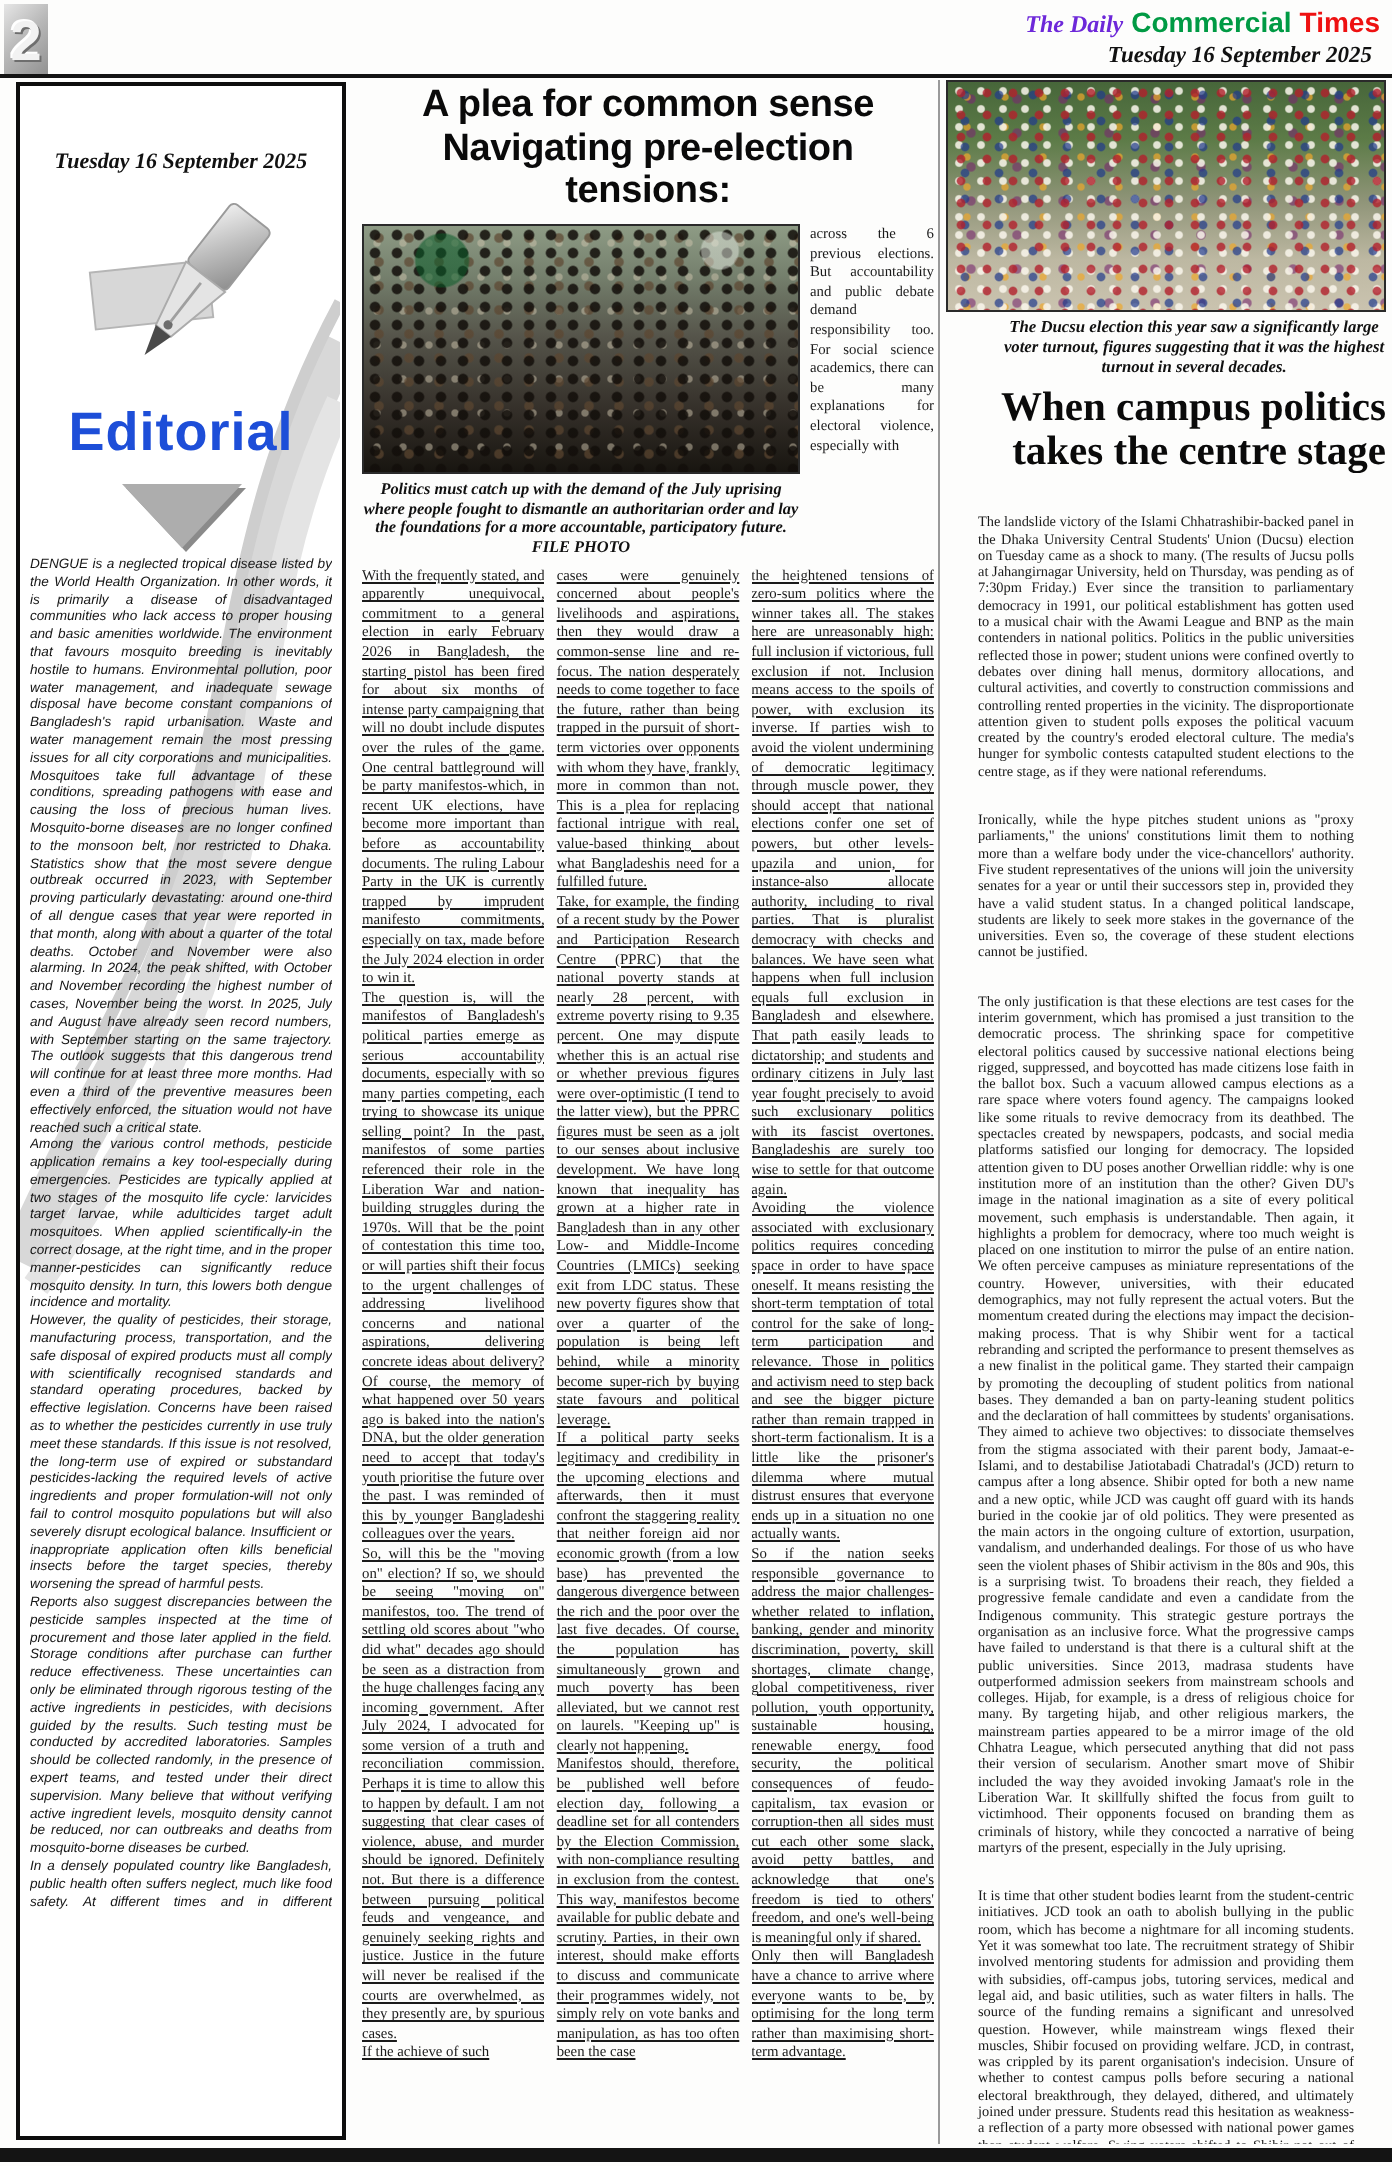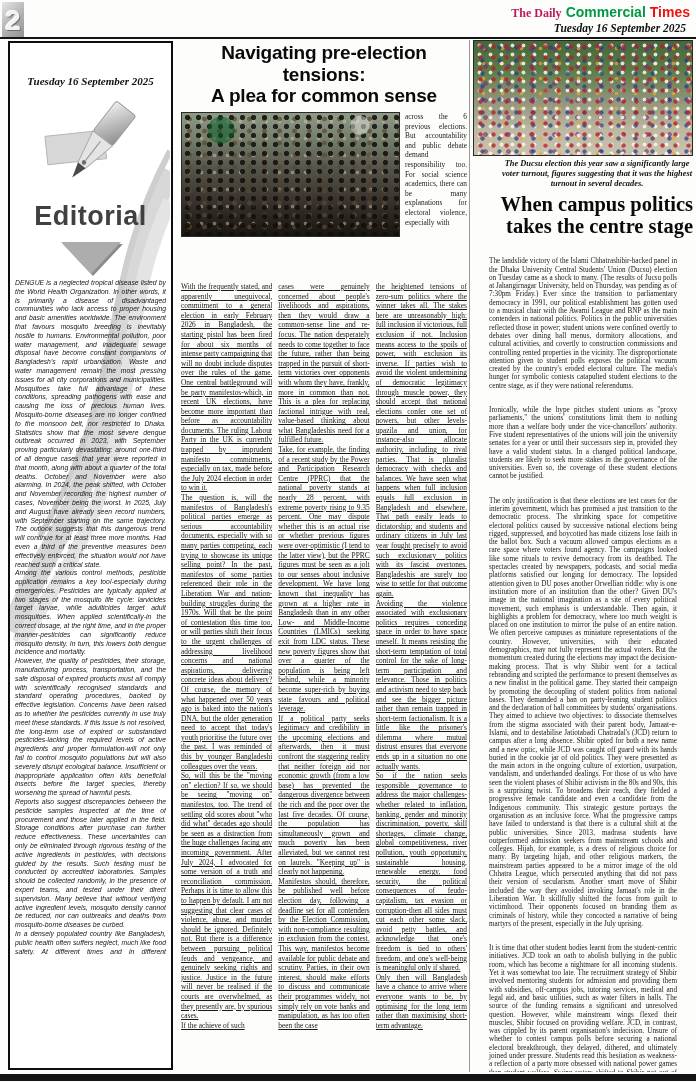--- a/index.html
+++ b/index.html
@@ -6,41 +6,41 @@
   .page{position:relative;width:696px;height:1083px;background:#fdfdfc;margin:0 auto;
         font-family:"Liberation Serif","DejaVu Serif",serif;color:#1a1a1a;overflow:hidden;}
 
   
   .page-num{position:absolute;left:2px;top:2px;width:22px;height:37px;
             background:linear-gradient(135deg,#e6e6e6 0%,#b9b9b9 45%,#8f8f8f 100%);
             color:#f2f2f2;font-family:"Liberation Sans",sans-serif;font-weight:bold;
             font-size:28px;line-height:37px;text-align:center;
             text-shadow:1px 1px 0 #6e6e6e, -1px -1px 0 #ffffff;}
   .masthead{position:absolute;right:6px;top:3px;text-align:right;white-space:nowrap;}
-  .mast-prefix{font-weight:bold;font-size:12px;font-family:"Liberation Serif",serif;color:#be185d;}
+  .mast-prefix{font-style:italic;font-weight:bold;font-size:12px;font-family:"Liberation Serif",serif;color:#6d28d9;}
   .mast-green{font-family:"Liberation Sans",sans-serif;font-weight:bold;font-size:14px;color:#009a44;}
   .mast-red{font-family:"Liberation Sans",sans-serif;font-weight:bold;font-size:14px;color:#ee1111;}
   .mast-date{font-style:italic;font-weight:bold;font-size:11.5px;margin-top:1px;padding-right:4px;color:#111;}
   .header-rule{position:absolute;left:0;top:37px;width:696px;height:2px;background:#141414;}
   .bottom-bar{position:absolute;left:0;top:1074px;width:696px;height:7px;background:#141414;}
   .v-divider{position:absolute;left:469px;top:40px;width:1px;height:1032px;background:#9a9a9a;}
 
   
   .sidebar{position:absolute;left:8px;top:41px;width:165px;height:1029px;border:2.5px solid #0d0d0d;
            box-sizing:border-box;padding:4px 5px;background:#fff;overflow:hidden;}
   .swoosh{position:absolute;left:0;top:88px;width:160px;height:560px;pointer-events:none;opacity:.8;}
   .sb-inner{position:relative;z-index:1;}
   .sb-logo{text-align:center;margin-top:6px;}
   .sb-logo-inner{display:inline-block;border-bottom:2px solid #111;padding:0 2px 3px 2px;white-space:nowrap;}
   .sb-logo .green{font-family:"Liberation Sans",sans-serif;font-weight:bold;font-size:15px;color:#009a44;}
   .sb-logo .red{font-family:"Liberation Sans",sans-serif;font-weight:bold;font-size:15px;color:#ee1111;}
   .sb-date{text-align:center;font-style:italic;font-weight:bold;font-size:11px;margin-top:28px;color:#111;}
   .pen-wrap{text-align:center;margin-top:10px;height:100px;}
   .sb-editorial{font-family:"Liberation Sans",sans-serif;font-weight:bold;font-size:27px;
-                color:#404040;text-align:center;margin-top:4px;letter-spacing:.5px;}
+                color:#1d4ed8;text-align:center;margin-top:4px;letter-spacing:.5px;}
   .sb-arrow{width:0;height:0;margin:10px auto 4px auto;border-left:30px solid transparent;
             border-right:30px solid transparent;border-top:32px solid #adadad;
             filter:drop-shadow(2px 2px 0 #8a8a8a);}
   .sb-title{font-family:"Liberation Sans",sans-serif;font-weight:bold;font-size:15.5px;line-height:1.1;
             color:#22229d;text-align:center;margin-top:2px;}
   .sb-text{margin-top:5px;font-family:"Liberation Sans","DejaVu Sans",sans-serif;font-style:italic;
            font-size:6.8px;line-height:8.8px;text-align:justify;color:#151515;height:676px;overflow:hidden;}
   .sb-text p{margin:0;}
 
   
@@ -134,26 +134,27 @@
           <p>Among the various control methods, pesticide application remains a key tool-especially during emergencies. Pesticides are typically applied at two stages of the mosquito life cycle: larvicides target larvae, while adulticides target adult mosquitoes. When applied scientifically-in the correct dosage, at the right time, and in the proper manner-pesticides can significantly reduce mosquito density. In turn, this lowers both dengue incidence and mortality.</p>
           <p>However, the quality of pesticides, their storage, manufacturing process, transportation, and the safe disposal of expired products must all comply with scientifically recognised standards and standard operating procedures, backed by effective legislation. Concerns have been raised as to whether the pesticides currently in use truly meet these standards. If this issue is not resolved, the long-term use of expired or substandard pesticides-lacking the required levels of active ingredients and proper formulation-will not only fail to control mosquito populations but will also severely disrupt ecological balance. Insufficient or inappropriate application often kills beneficial insects before the target species, thereby worsening the spread of harmful pests.</p>
           <p>Reports also suggest discrepancies between the pesticide samples inspected at the time of procurement and those later applied in the field. Storage conditions after purchase can further reduce effectiveness. These uncertainties can only be eliminated through rigorous testing of the active ingredients in pesticides, with decisions guided by the results. Such testing must be conducted by accredited laboratories. Samples should be collected randomly, in the presence of expert teams, and tested under their direct supervision. Many believe that without verifying active ingredient levels, mosquito density cannot be reduced, nor can outbreaks and deaths from mosquito-borne diseases be curbed.</p>
           <p>In a densely populated country like Bangladesh, public health often suffers neglect, much like food safety. At different times and in different circumstances, the most fundamental needs of the people are pushed aside. Yet every human life is invaluable. If even one preventable death occurs, it is an unacceptable loss. Responsibility for such losses rests collectively on society and the state-those who die are not strangers, but our own people.</p>
         </div>
     </div>
   </aside>
 
   <section class="mid">
     <div class="mid-title">
+      <div>A plea for common sense</div>
       <div>Navigating pre-election tensions:</div>
-      <div>A plea for common sense</div>
     </div>
     <div class="mid-photo-row">
       <div class="mid-photo-col">
         <div class="photo-protest"></div>
+        <div class="mid-caption">Politics must catch up with the demand of the July uprising where people fought to dismantle an authoritarian order and lay the foundations for a more accountable, participatory future. FILE PHOTO</div>
       </div>
       <div class="mid-strip">across the 6 previous elections. But accountability and public debate demand responsibility too. For social science academics, there can be many explanations for electoral violence, especially with</div>
     </div>
     <div class="mid-cols">
       <div class="mid-col">
           <p>With the frequently stated, and apparently unequivocal, commitment to a general election in early February 2026 in Bangladesh, the starting pistol has been fired for about six months of intense party campaigning that will no doubt include disputes over the rules of the game. One central battleground will be party manifestos-which, in recent UK elections, have become more important than before as accountability documents. The ruling Labour Party in the UK is currently trapped by imprudent manifesto commitments, especially on tax, made before the July 2024 election in order to win it.</p>
           <p>The question is, will the manifestos of Bangladesh's political parties emerge as serious accountability documents, especially with so many parties competing, each trying to showcase its unique selling point? In the past, manifestos of some parties referenced their role in the Liberation War and nation-building struggles during the 1970s. Will that be the point of contestation this time too, or will parties shift their focus to the urgent challenges of addressing livelihood concerns and national aspirations, delivering concrete ideas about delivery? Of course, the memory of what happened over 50 years ago is baked into the nation's DNA, but the older generation need to accept that today's youth prioritise the future over the past. I was reminded of this by younger Bangladeshi colleagues over the years.</p>
           <p>So, will this be the "moving on" election? If so, we should be seeing "moving on" manifestos, too. The trend of settling old scores about "who did what" decades ago should be seen as a distraction from the huge challenges facing any incoming government. After July 2024, I advocated for some version of a truth and reconciliation commission. Perhaps it is time to allow this to happen by default. I am not suggesting that clear cases of violence, abuse, and murder should be ignored. Definitely not. But there is a difference between pursuing political feuds and vengeance, and genuinely seeking rights and justice. Justice in the future will never be realised if the courts are overwhelmed, as they presently are, by spurious cases.</p>
           <p>If the achieve of such</p>
         </div>

